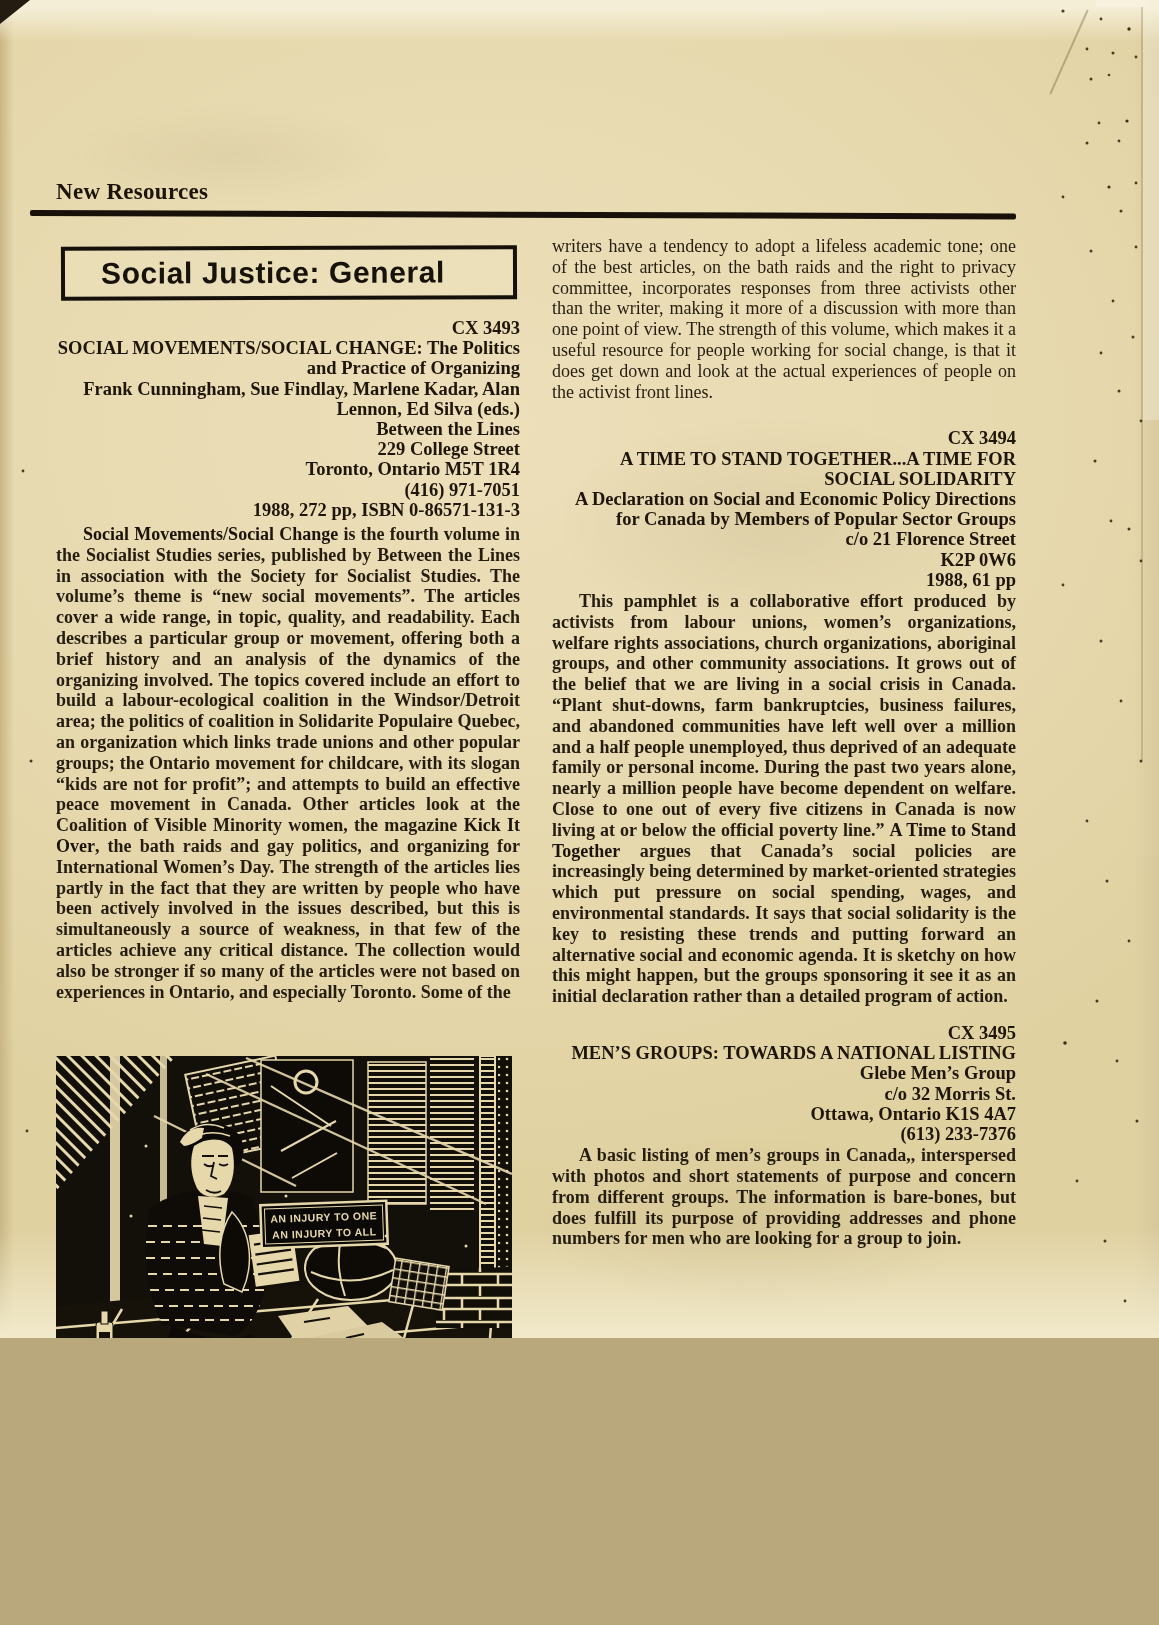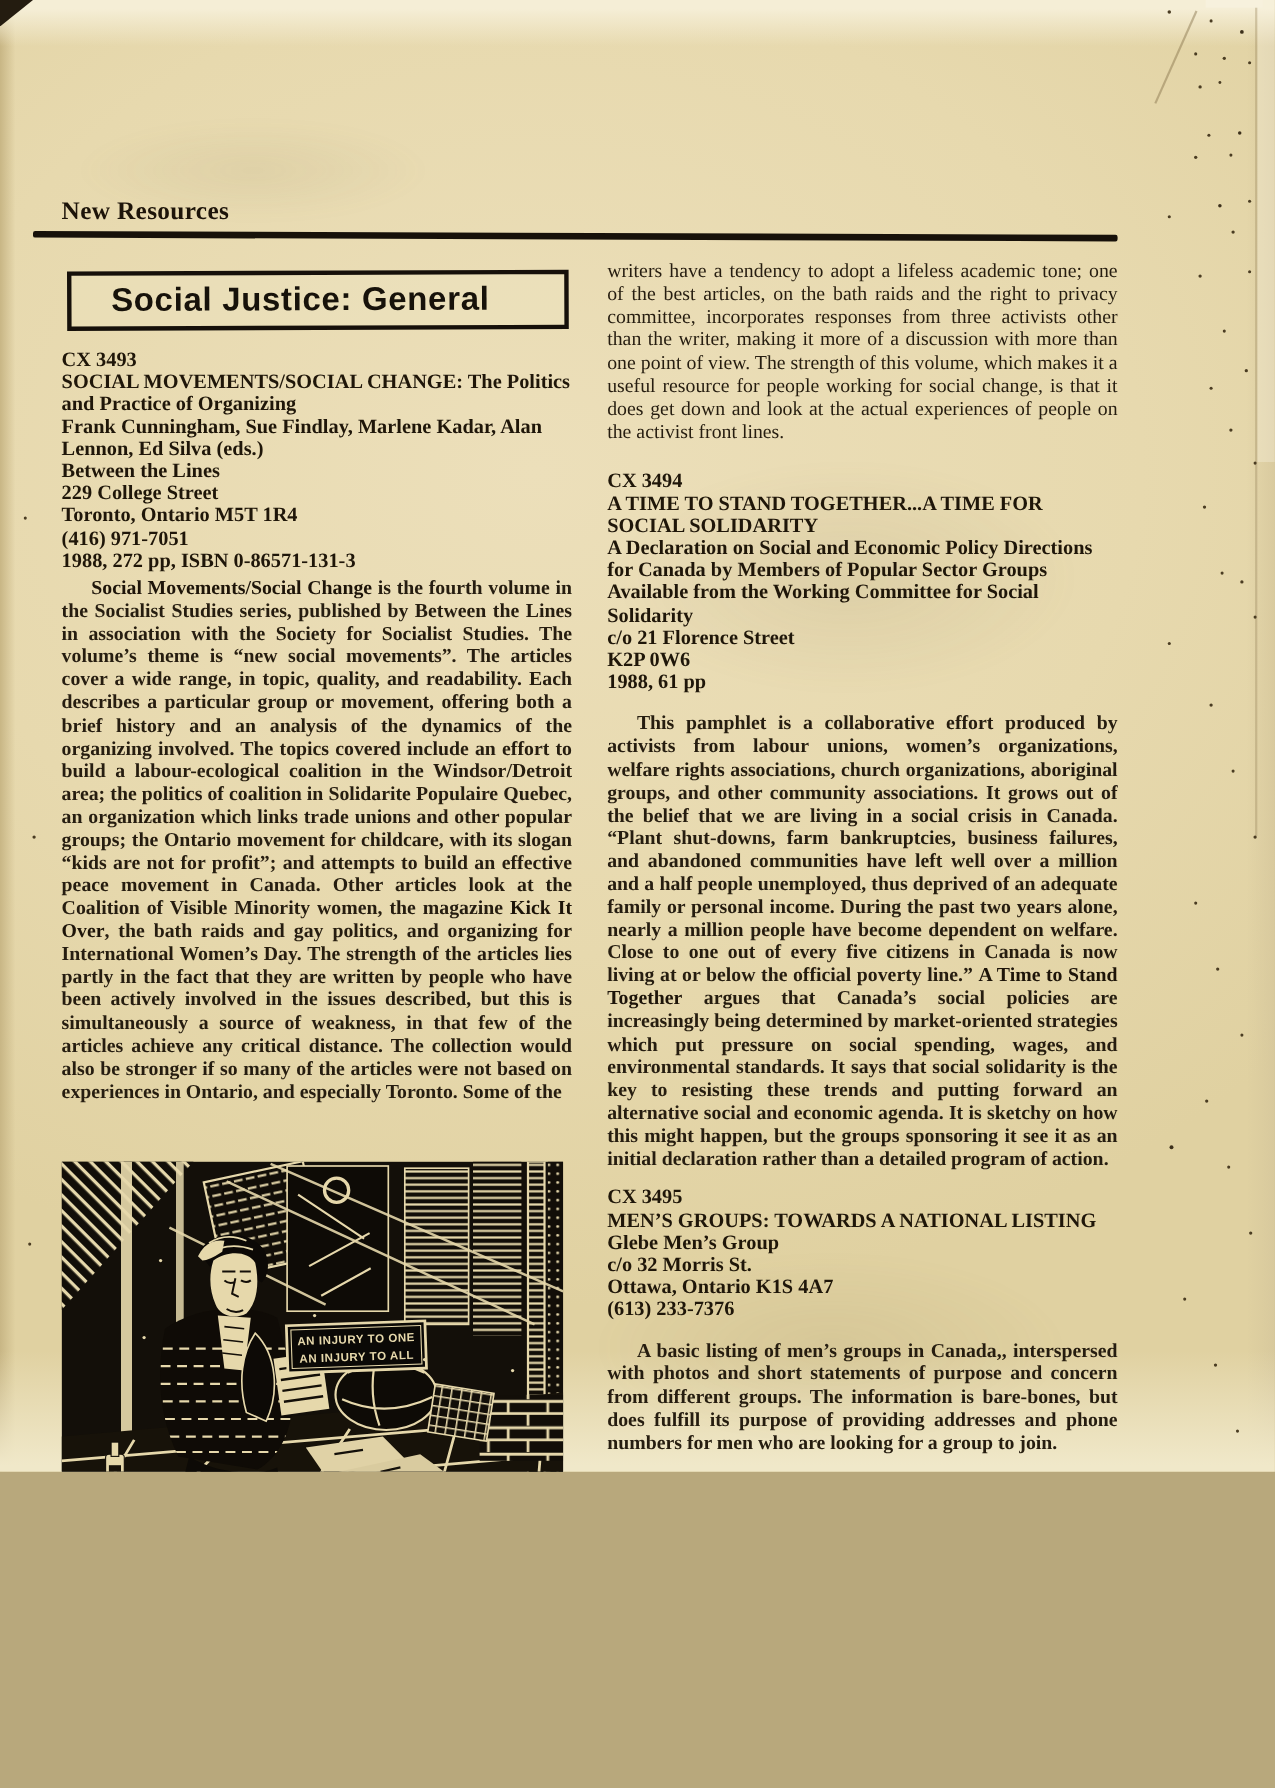--- a/index.html
+++ b/index.html
@@ -22,25 +22,25 @@
     transform:rotate(-.2deg); display:flex; align-items:center;
     background:rgba(237,228,196,.35);
   }
   .category-box span{
     font-family:"Liberation Sans", sans-serif; font-weight:bold; font-size:30px;
     letter-spacing:.6px; color:#17120a; padding-left:36px; white-space:nowrap;
   }
   .col{width:464px; font-size:18px; line-height:20.8px; text-align:justify;}
   .col-left{left:56px; top:318px;}
   .col-right{left:552px; top:236px;}
-  .hl{font-weight:bold; font-size:18.5px; line-height:20.2px; text-align:left; color:#1f1609;}
+  .hl{font-weight:bold; font-size:18.5px; line-height:20.2px; text-align:right; color:#1f1609;}
   .entry{margin:0;}
   .para{margin:4px 0 0 0;}
   .para.indent{text-indent:27px;font-weight:bold;}
-  .mt26{margin-top:26px;} .mt16{margin-top:16px;} .mt5{margin-top:17px;}
+  .mt26{margin-top:26px;} .mt16{margin-top:16px;} .mt5{margin-top:1px;}
   b{color:#1d1409;}
   .illustration{left:56px; top:1056px; width:456px; height:330px;}
   .illo-caption{
     left:60px; top:1392px; font-family:"DejaVu Sans Mono", monospace;
     font-size:12.5px; letter-spacing:3.5px; color:#43381f; transform:rotate(-.4deg);
   }
   .footer-pencil{left:20px; top:1430px; width:330px; height:2px; background:rgba(96,80,46,.35); transform:rotate(.3deg);}
   .footer-rule-blob{left:18px; top:1446px; width:32px; height:12px; border-radius:2px;}
   .footer-rule{left:22px; top:1450px; width:1000px; height:5px; transform:rotate(.7deg); transform-origin:left center; border-radius:2px;}
   .footer-pageno{left:26px; top:1458px; font-size:23px; font-weight:bold; color:#17110a;}
@@ -237,21 +237,20 @@
   </div>
   <div class="abs illo-caption">CAP CALENDAR 1988</div>
 
   <div class="abs col col-right">
     <p class="para" style="margin-top:0">writers have a tendency to adopt a lifeless academic tone; one of the best articles, on the bath raids and the right to privacy committee, incorporates responses from three activists other than the writer, making it more of a discussion with more than one point of view. The strength of this volume, which makes it a useful resource for people working for social change, is that it does get down and look at the actual experiences of people on the activist front lines.</p>
 
     <div class="entry mt26">
       <div class="hl">CX 3494</div>
       <div class="hl">A TIME TO STAND TOGETHER...A TIME FOR SOCIAL SOLIDARITY</div>
       <div class="hl">A Declaration on Social and Economic Policy Directions for Canada by Members of Popular Sector Groups</div>
-      <div class="hl">Available from the Working Committee for Social Solidarity</div>
       <div class="hl">c/o 21 Florence Street</div>
       <div class="hl">K2P 0W6</div>
       <div class="hl">1988, 61 pp</div>
     </div>
     <p class="para indent mt5"><span>This pamphlet is a collaborative effort produced by activists from labour unions, women’s organizations, welfare rights associations, church organizations, aboriginal groups, and other community associations. It grows out of the belief that we are living in a social crisis in Canada. “Plant shut-downs, farm bankruptcies, business failures, and abandoned communities have left well over a million and a half people unemployed, thus deprived of an adequate family or personal income. During the past two years alone, nearly a million people have become dependent on welfare. Close to one out of every five citizens in Canada is now living at or below the official poverty line.” </span><b>A Time to Stand Together</b><span> argues that Canada’s social policies are increasingly being determined by market-oriented strategies which put pressure on social spending, wages, and environmental standards. It says that social solidarity is the key to resisting these trends and putting forward an alternative social and economic agenda. It is sketchy on how this might happen, but the groups sponsoring it see it as an initial declaration rather than a detailed program of action.</span></p>
 
     <div class="entry mt16">
       <div class="hl">CX 3495</div>
       <div class="hl">MEN’S GROUPS: TOWARDS A NATIONAL LISTING</div>
       <div class="hl">Glebe Men’s Group</div>

